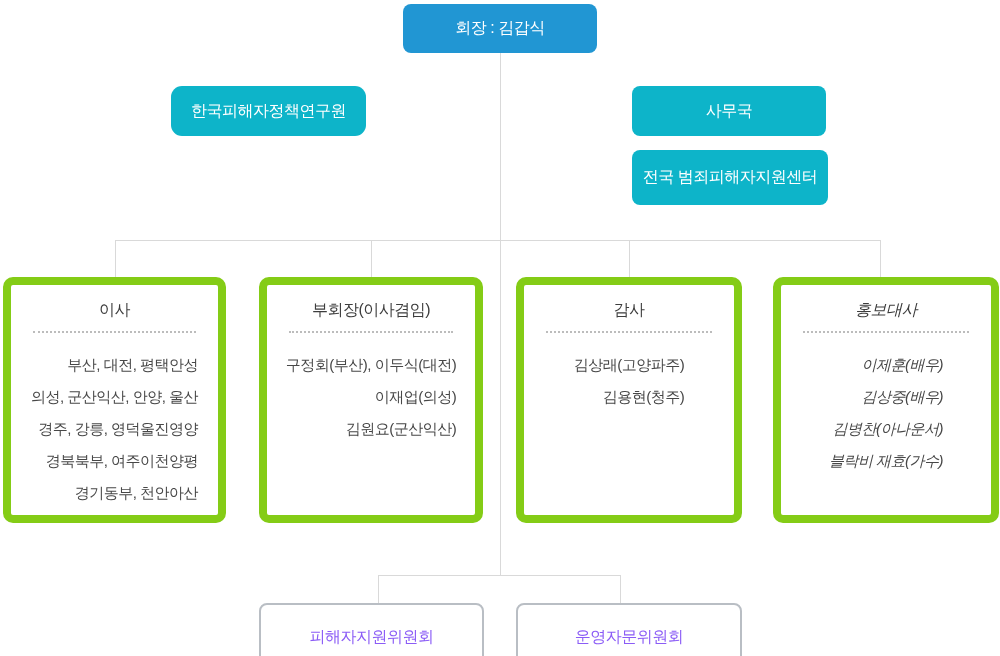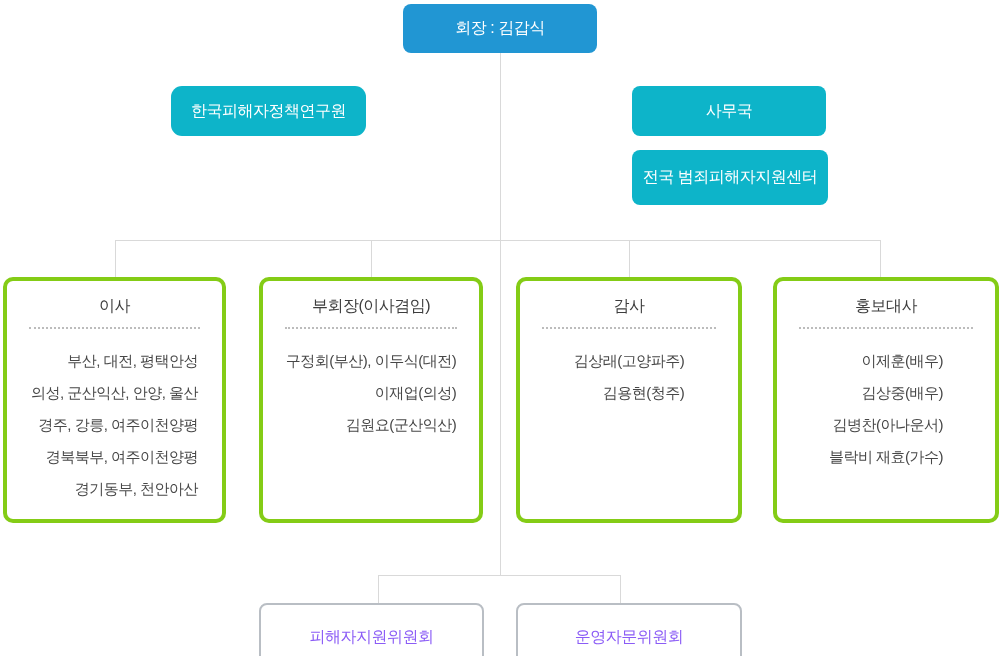--- a/index.html
+++ b/index.html
@@ -35,28 +35,28 @@
   .pill.research { left: 171px; top: 86px; width: 195px; height: 50px; border-radius: 11px; }
   .pill.secretariat { left: 632px; top: 86px; width: 194px; height: 50px; text-align: right; }
   .pill.center { left: 632px; top: 150px; width: 196px; height: 55px; }
 
   
   .dept {
     position: absolute;
     top: 277px;
     height: 246px;
     background: #ffffff;
-    border: 4px solid #84cc16;
+    border: 8px solid #84cc16;
     border-radius: 10px;
     text-align: center;
   }
   .dept.d0 { left: 3px;   width: 223px; }
   .dept.d1 { left: 259px; width: 224px; }
   .dept.d2 { left: 516px; width: 226px; }
-  .dept.d3 { left: 773px; width: 226px; }
+  .dept.d3 { left: 773px; width: 226px; font-style: italic; }
 
   .dept-title {
     margin-top: 14px;
     font-size: 16px;
     color: #3d3d3d;
     line-height: 22px;
     letter-spacing: -0.5px;
   }
   .dept-divider {
     border: 0;
@@ -122,21 +122,21 @@
   <div class="pill cyan center">
     <span>전국 범죄피해자지원센터</span>
   </div>
 
   <div class="dept d0">
     <div class="dept-title">이사</div>
     <hr class="dept-divider">
     <div class="member-list">
       <div class="member">부산, 대전, 평택안성</div>
       <div class="member">의성, 군산익산, 안양, 울산</div>
-      <div class="member">경주, 강릉, 여주이천양평</div>
+      <div class="member">경주, 강릉, 영덕울진영양</div>
       <div class="member">경북북부, 여주이천양평</div>
       <div class="member">경기동부, 천안아산</div>
     </div>
   </div>
 
   <div class="dept d1">
     <div class="dept-title">부회장(이사겸임)</div>
     <hr class="dept-divider">
     <div class="member-list">
       <div class="member">구정회(부산), 이두식(대전)</div>

